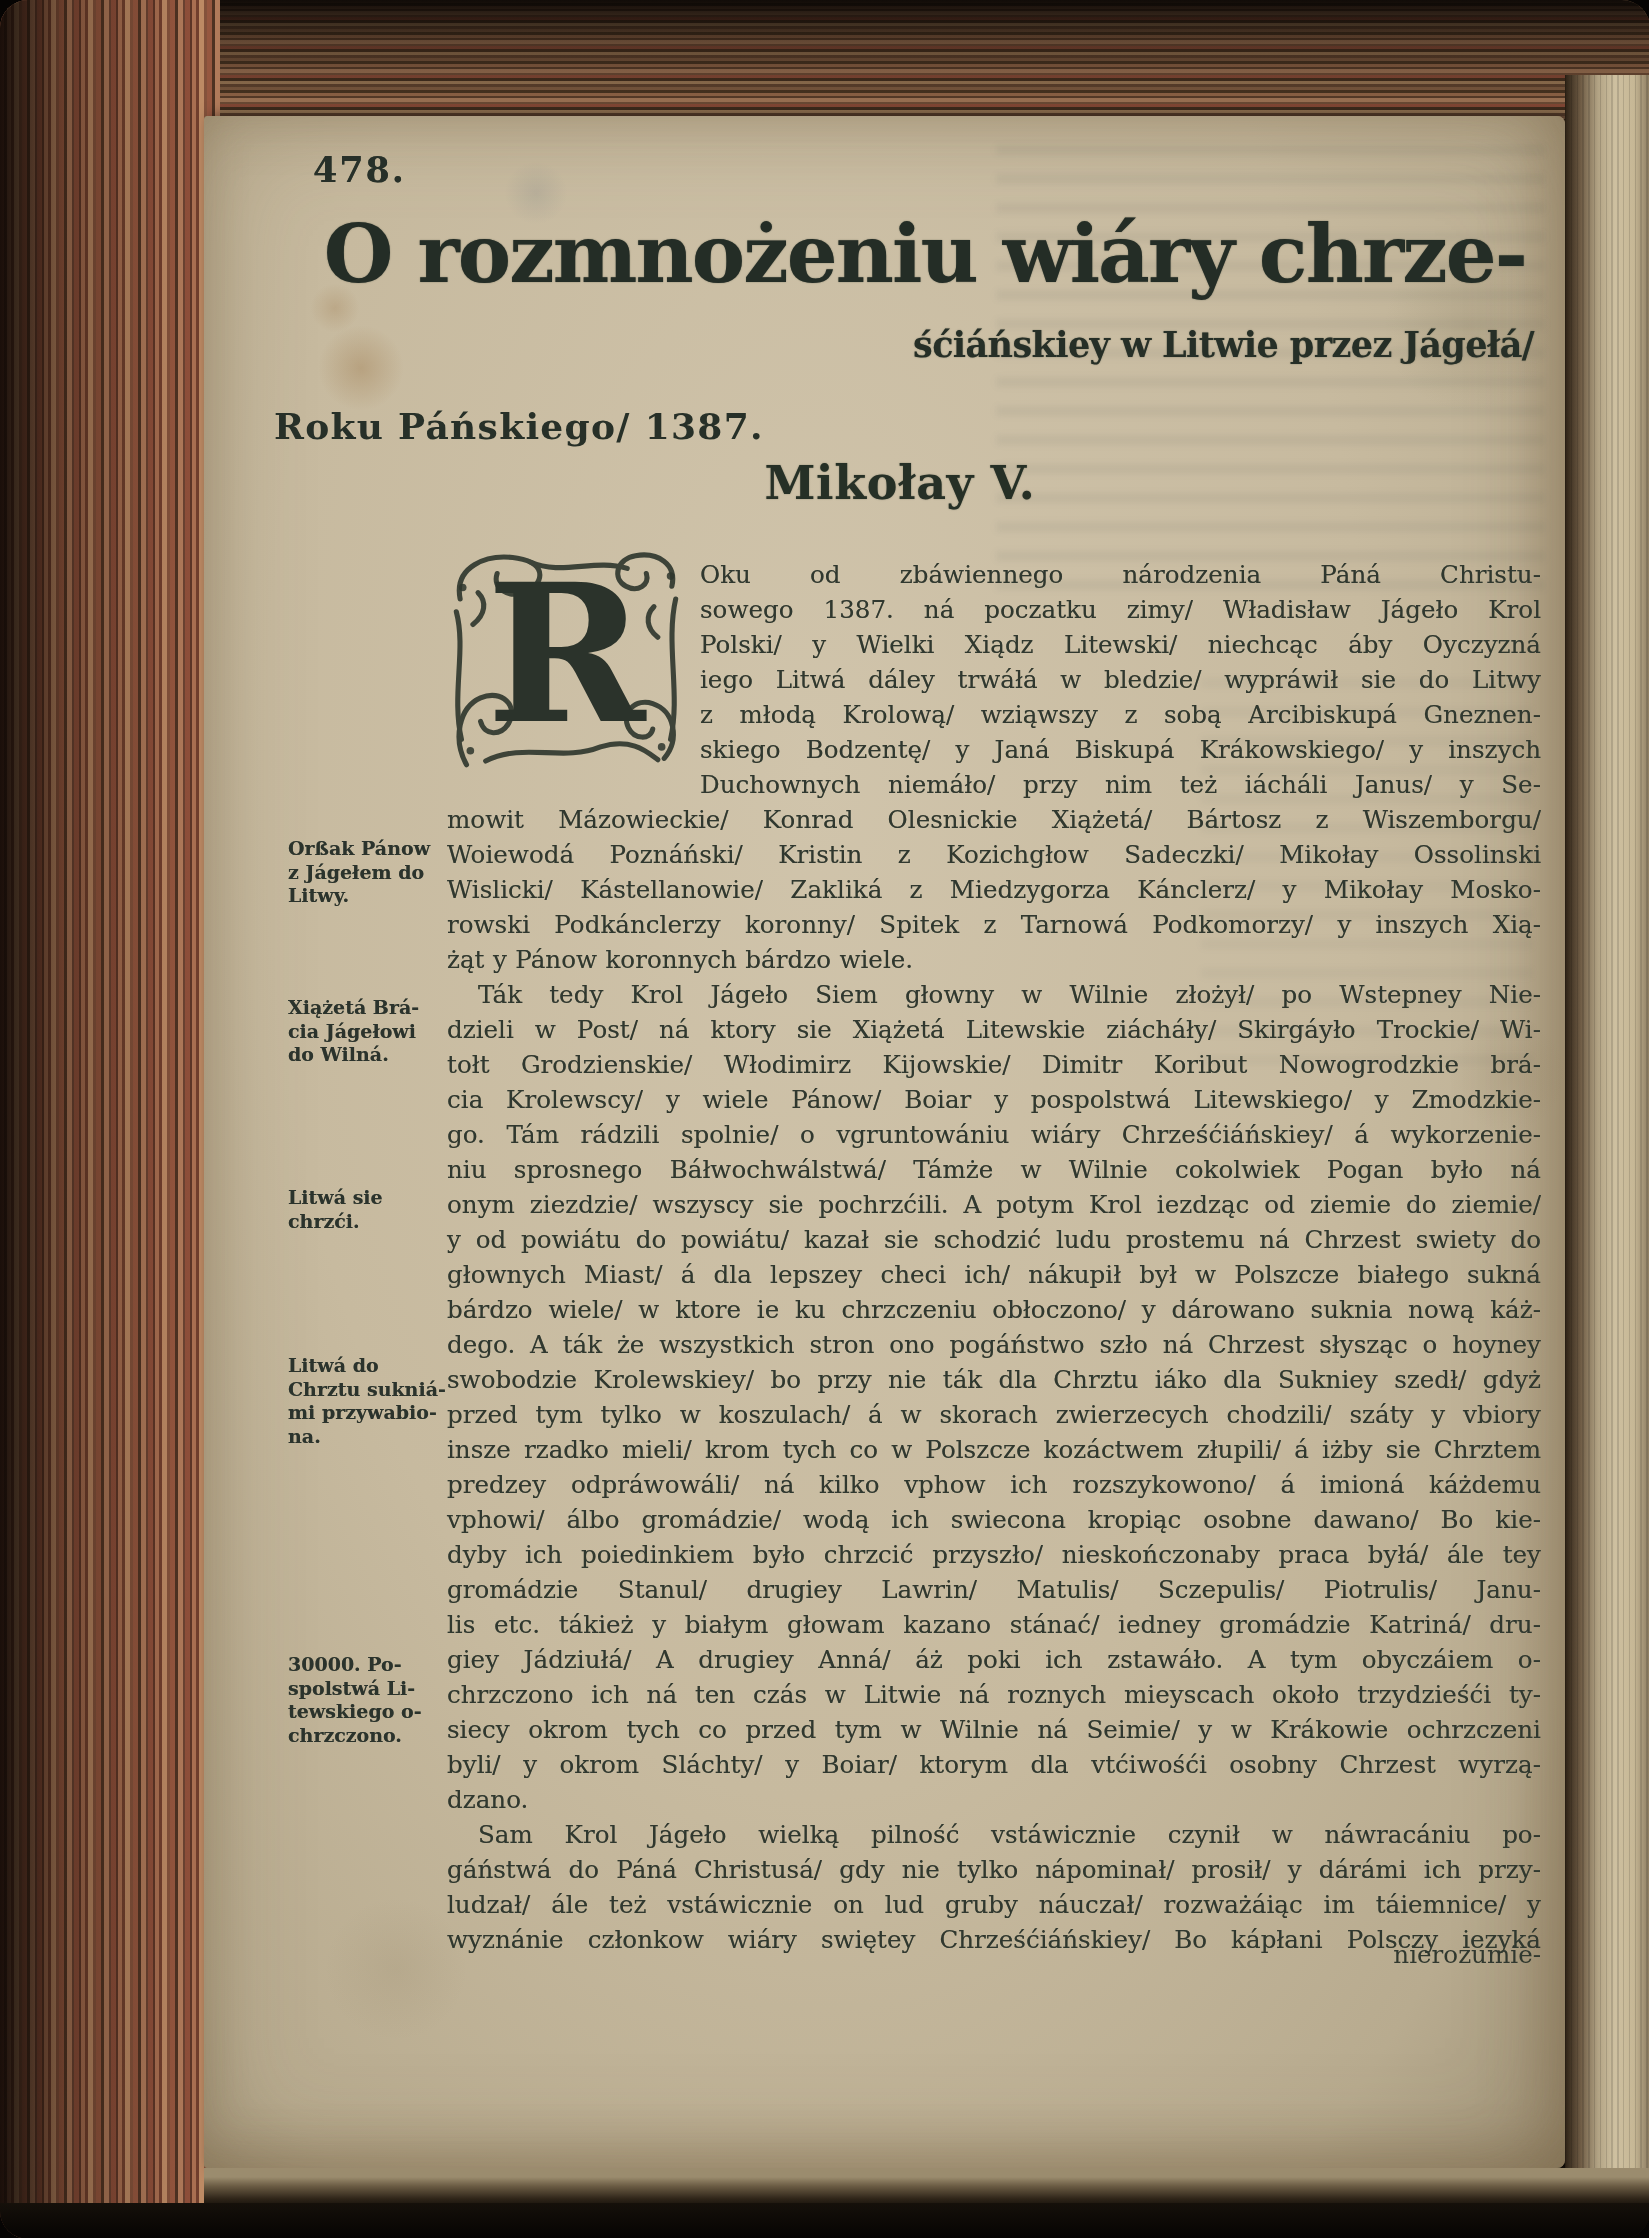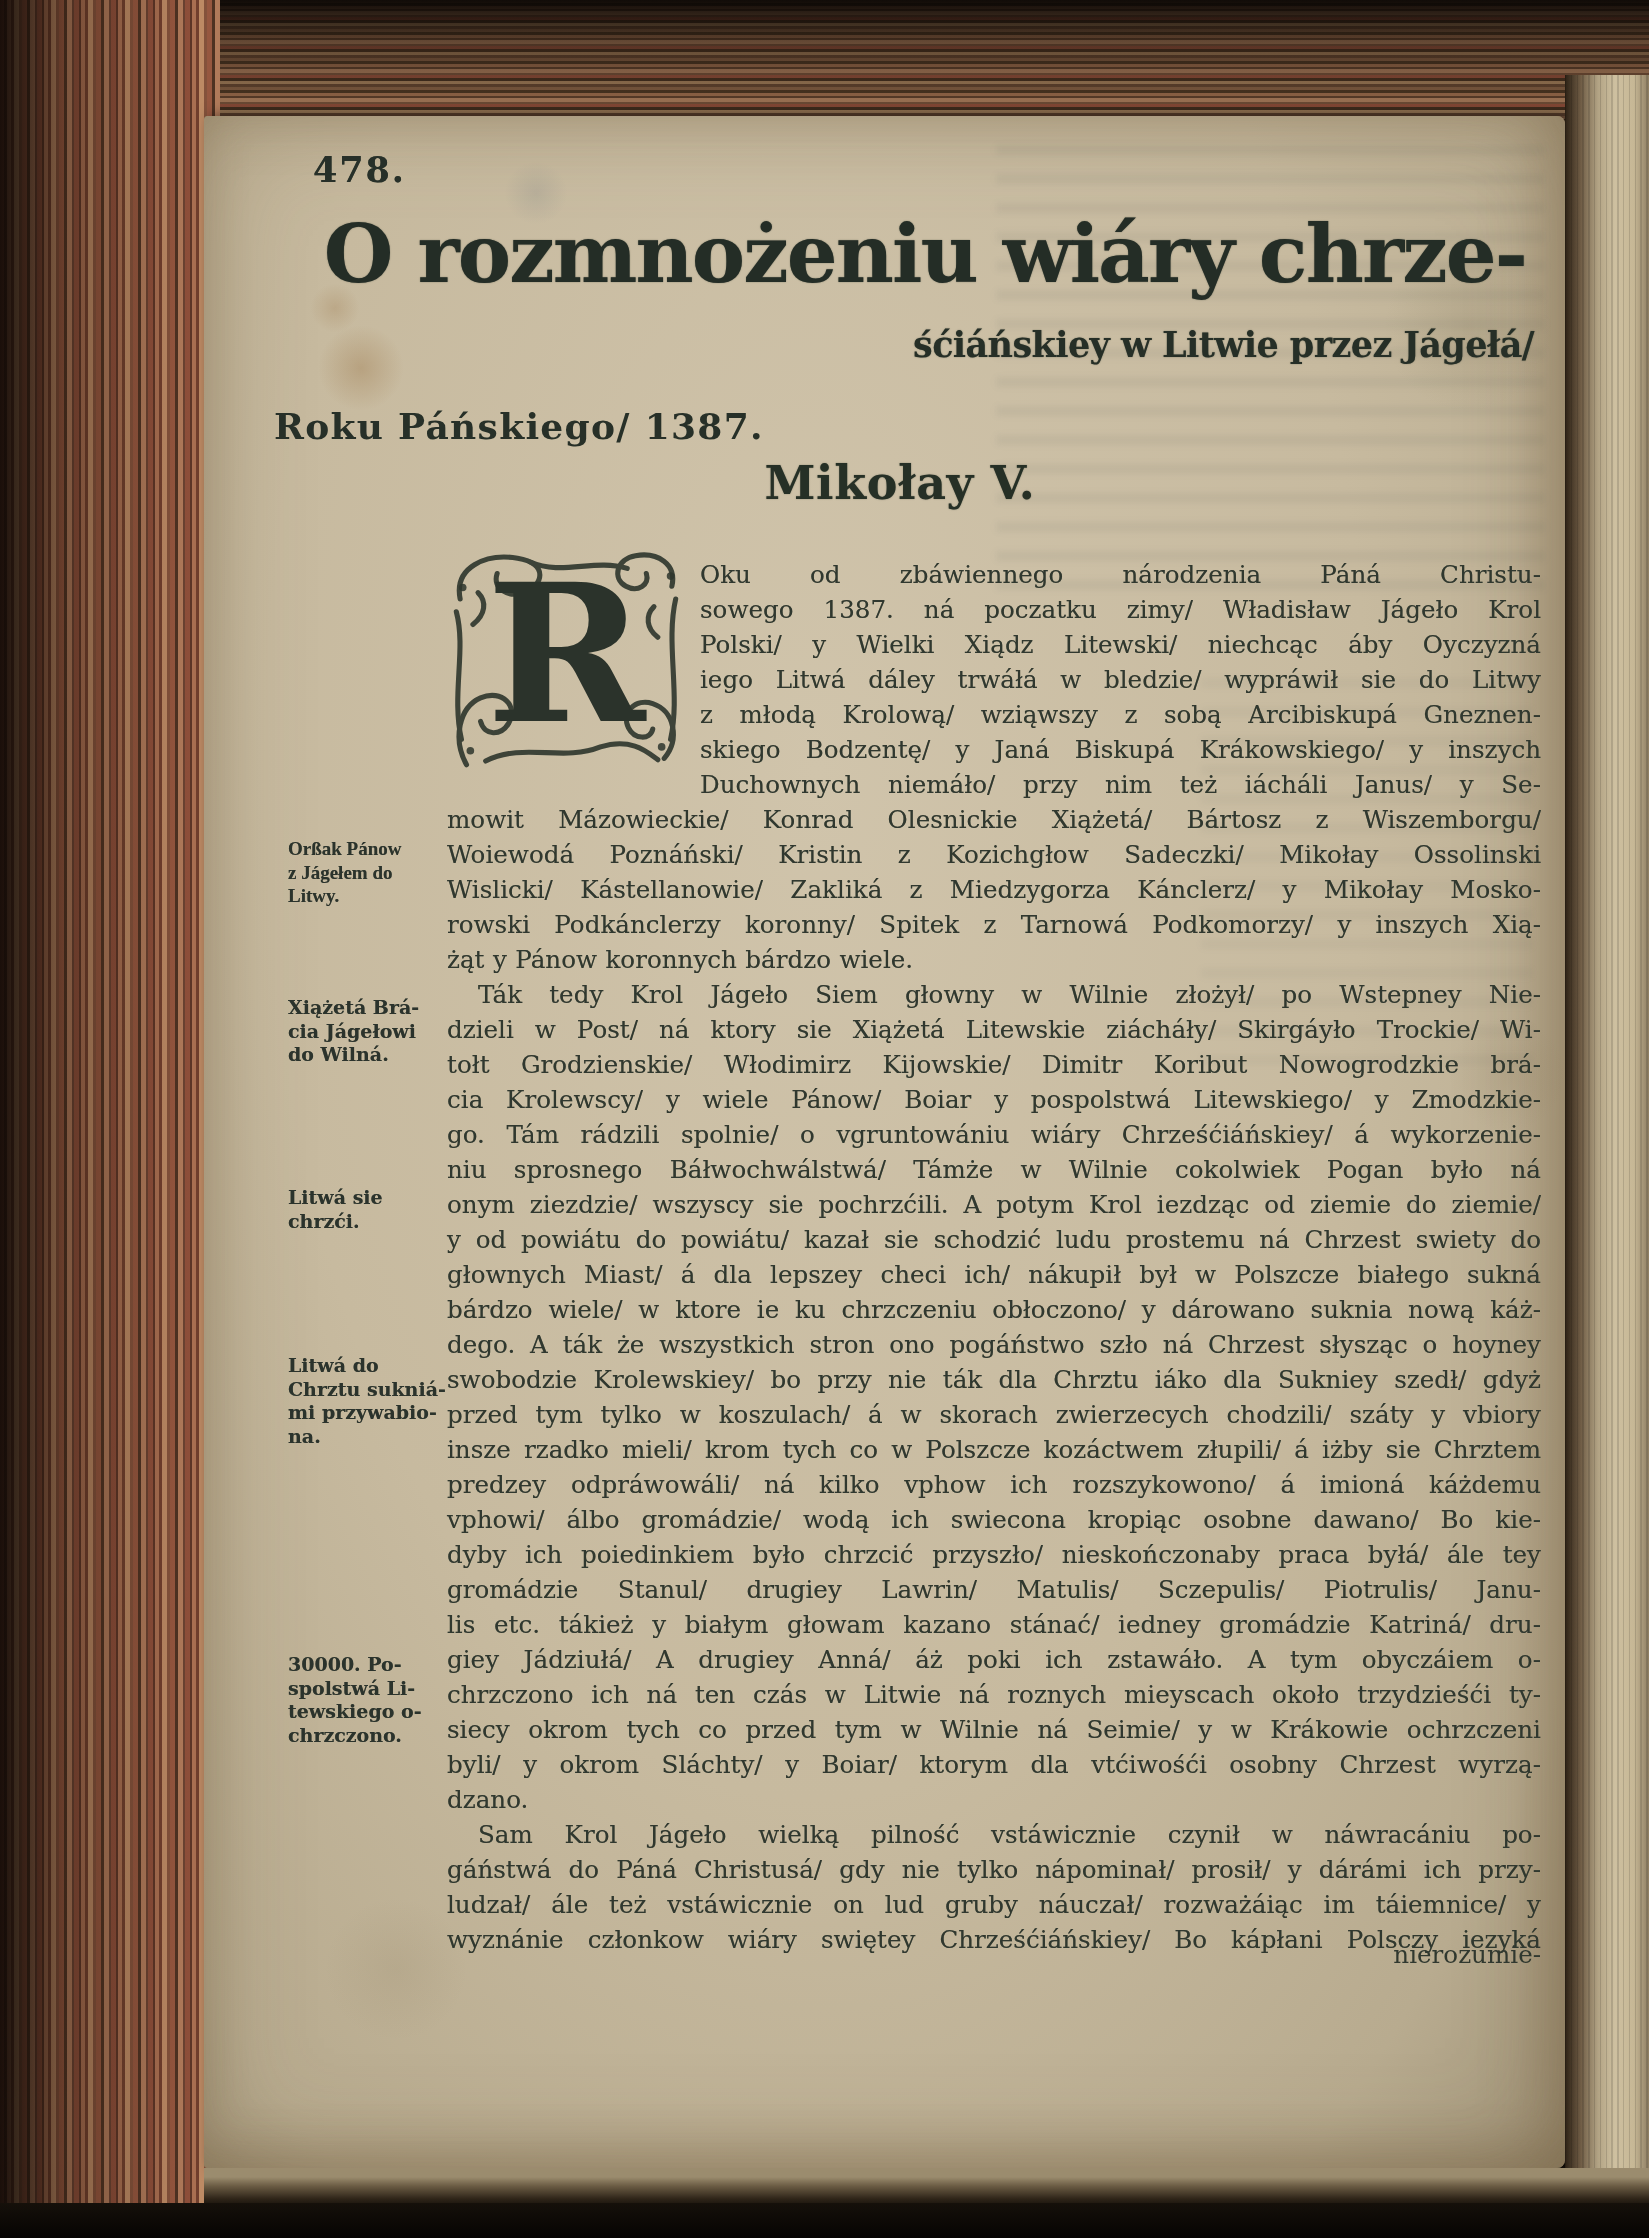--- a/index.html
+++ b/index.html
@@ -1,18 +1,18 @@
 <!DOCTYPE html>
 <html style="font-size:10.2px"><head>
 <meta charset="utf-8">
 <style>
   *{margin:0;padding:0;box-sizing:border-box}
   html,body{background:#060403}
   .scene{position:relative;width:1650px;height:2239px;background:#171009;overflow:hidden;
-         font-family:"DejaVu Serif","Liberation Serif",serif;}
+         font-family:"DejaVu Serif","Liberation Serif",serif;border-radius:28px;}
 
   
   .edge-top{position:absolute;left:0;top:0;width:100%;height:142px;
     background:
       linear-gradient(to bottom, rgba(8,5,3,.92) 0%, rgba(40,26,16,.5) 30%, rgba(70,48,28,.18) 65%, rgba(0,0,0,0) 100%),
       repeating-linear-gradient(to bottom,
         #7c5a41 0 3.2px,#42301f 3.2px 5.8px,#93674a 5.8px 9px,#553a28 9px 11px,
         #a4795a 11px 14.7px,#6e4c37 14.7px 16.6px,#8a4a38 16.6px 20.4px,#3c2a1c 20.4px 23px,
         #9b7a58 23px 26px,#5a3f2d 26px 29px);}
   
@@ -162,21 +162,21 @@
         <div class="bline">siecy okrom tych co przed tym w Wilnie ná Seimie/ y w Krákowie ochrzczeni</div>
         <div class="bline">byli/ y okrom Sláchty/ y Boiar/ ktorym dla vtćiwośći osobny Chrzest wyrzą-</div>
         <div class="bline end">dzano.</div>
         <div class="bline fi">Sam Krol Jágeło wielką pilność vstáwicznie czynił w náwracániu po-</div>
         <div class="bline">gáństwá do Páná Christusá/ gdy nie tylko nápominał/ prosił/ y dárámi ich przy-</div>
         <div class="bline">ludzał/ ále też vstáwicznie on lud gruby náuczał/ rozważáiąc im táiemnice/ y</div>
         <div class="bline">wyznánie członkow wiáry swiętey Chrześćiáńskiey/ Bo kápłani Polsczy iezyká</div>
       </div>
     <div class="catchword">nierozumie-</div>
     <div class="mnotes">
-        <div class="mnote" style="top: 721px; font-family: Liberation Serif, serif;">
+        <div class="mnote" style="top: 721px;">
           <div>Orßak Pánow</div>
           <div>z Jágełem do</div>
           <div>Litwy.</div>
         </div>
         <div class="mnote" style="top: 880px;">
           <div>Xiążetá Brá-</div>
           <div>cia Jágełowi</div>
           <div>do Wilná.</div>
         </div>
         <div class="mnote" style="top: 1070px;">

